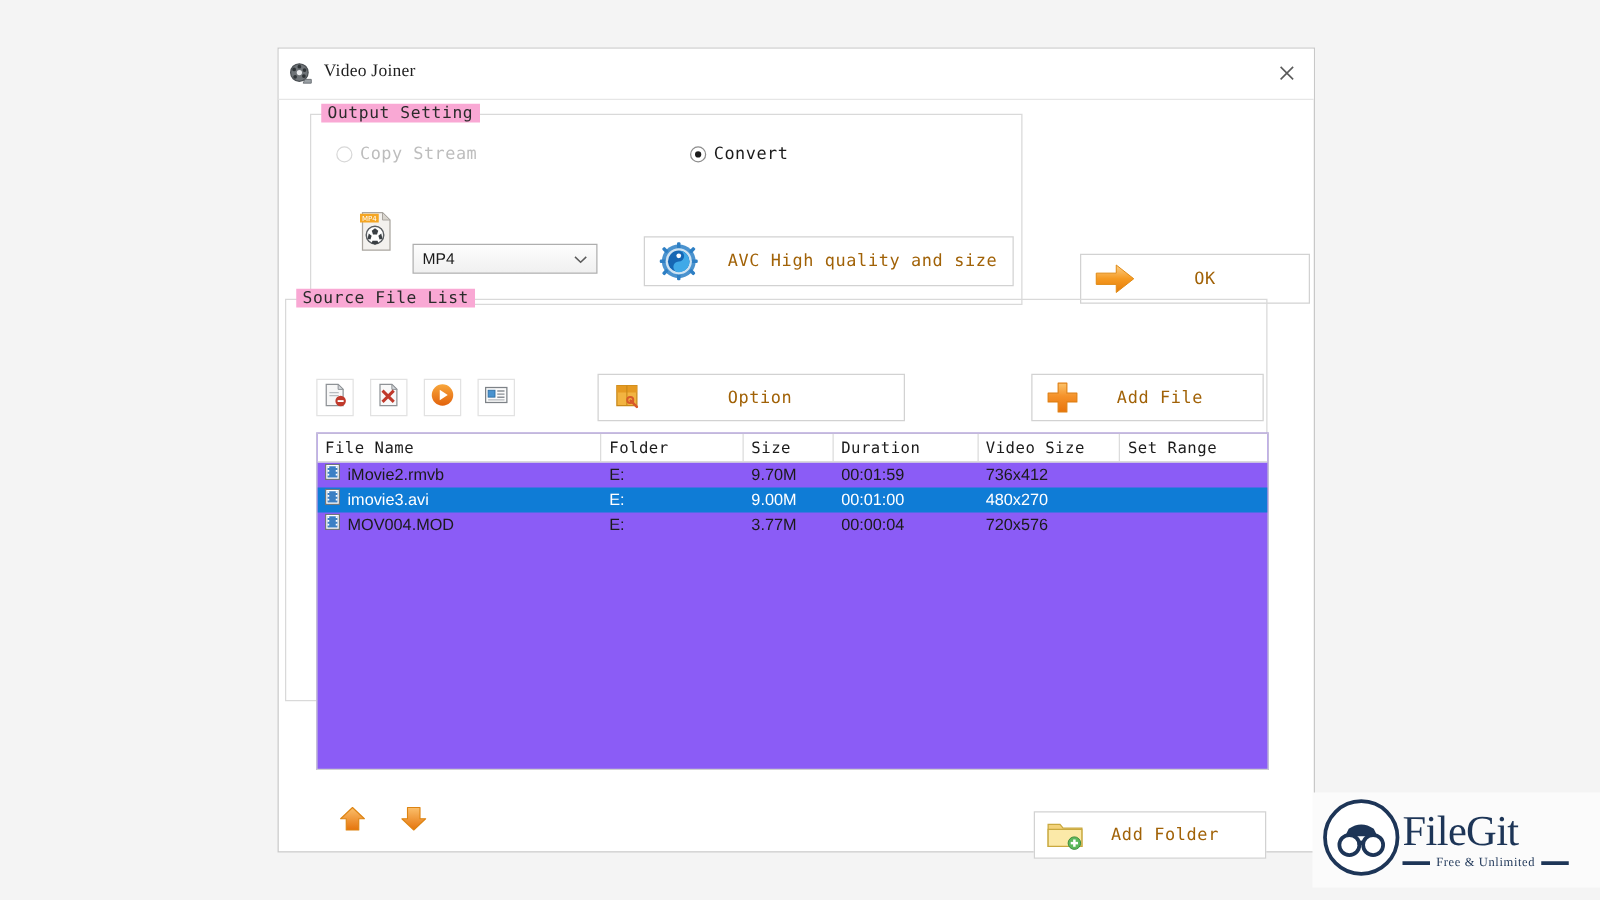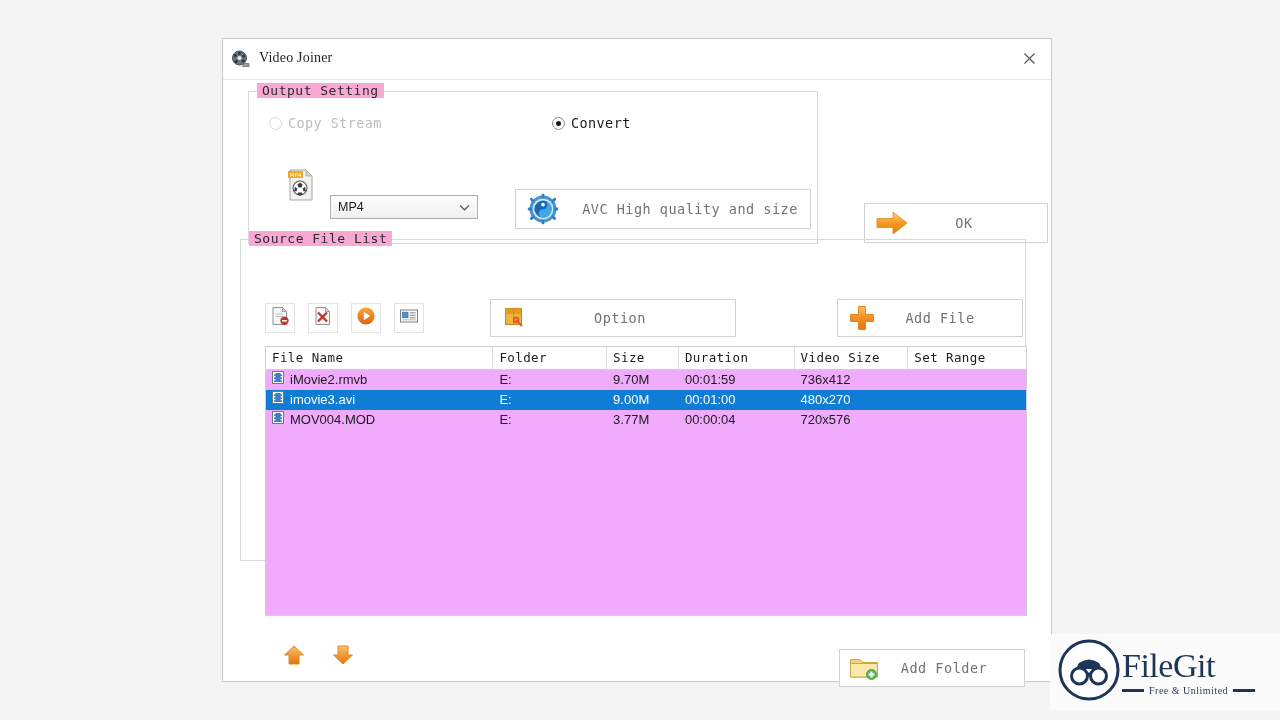--- a/index.html
+++ b/index.html
@@ -77,21 +77,21 @@
     background: #f9a8d4;
     padding: 0 5px;
     font-family: "DejaVu Sans Mono", monospace;
     font-size: 13px;
     color: #2b2b2b;
     letter-spacing: .5px;
     white-space: nowrap;
   }
 
   #group-output { left: 25px; top: 52px; width: 570px; height: 153px; }
-  #group-source { left: 17px; top: 200px; width: 786px; height: 322px; }
+  #group-source { left: 5px; top: 200px; width: 786px; height: 322px; }
 
   
   .radio-row { position: absolute; }
   .radio {
     display: inline-flex;
     align-items: center;
     font-family: "DejaVu Sans Mono", monospace;
     font-size: 13.5px;
     letter-spacing: .4px;
     white-space: nowrap;
@@ -156,21 +156,21 @@
     flex: 0 0 auto;
     display: flex;
     align-items: center;
     justify-content: center;
   }
   .flatbtn .blabel {
     flex: 1;
     text-align: center;
     font-family: "DejaVu Sans Mono", monospace;
     font-size: 13.5px;
-    color: #737373;
+    color: #a16207;
     letter-spacing: .5px;
   }
 
   #btn-avc   { left: 266px; top: 97px;  width: 296px; height: 40px; }
   #btn-avc .bicon { width: 54px; }
   #btn-ok    { left: 615px; top: 111px; width: 184px; height: 40px; }
   #btn-ok .bicon { width: 54px; }
   #btn-ok .blabel { padding-right: 38px; }
 
   #btn-option { left: 249px; top: 59px; width: 246px; height: 38px; }
@@ -204,21 +204,21 @@
   #tool-play   { left: 110px; }
   #tool-info   { left: 153px; }
 
   
   .listbox {
     position: absolute;
     left: 24px;
     top: 106px;
     width: 762px;
     height: 270px;
-    background: #f0abfc;
+    background: #8b5cf6;
     border: 1px solid #cfcfcf;
     box-sizing: border-box;
     overflow: hidden;
   }
   .list-header {
     display: flex;
     height: 22px;
     background: #ffffff;
     border-bottom: 1px solid #cfcfcf;
   }

